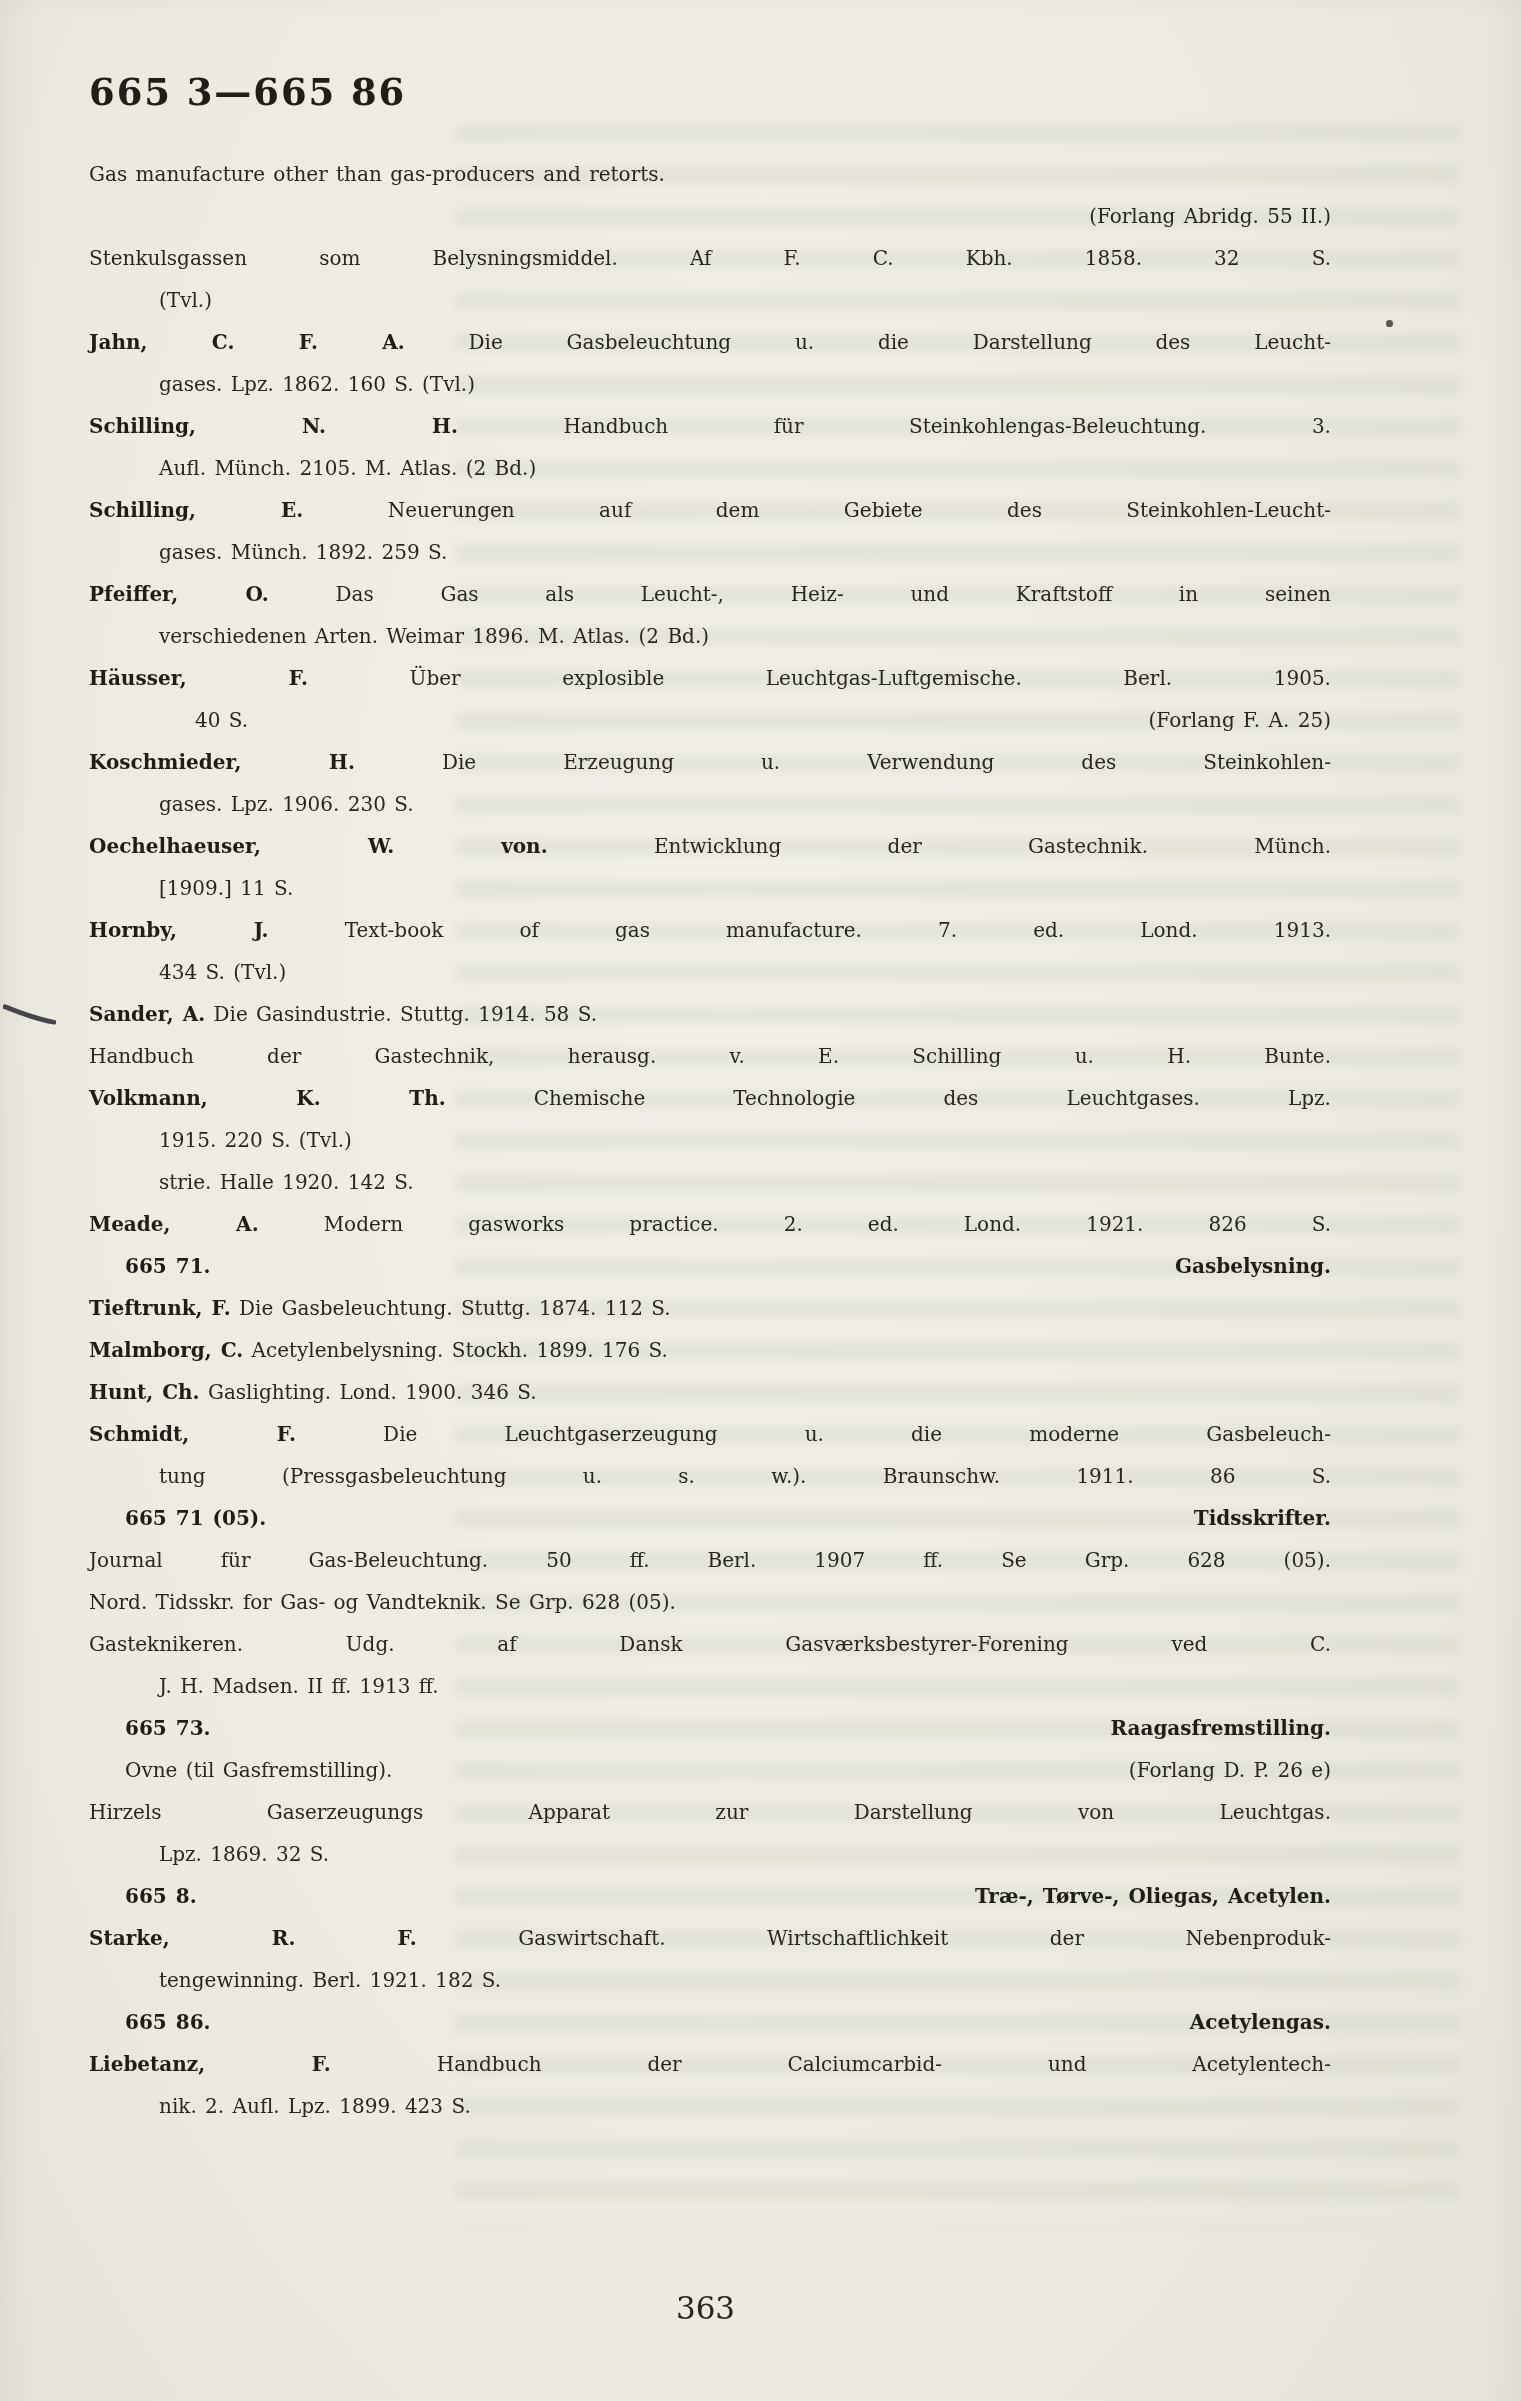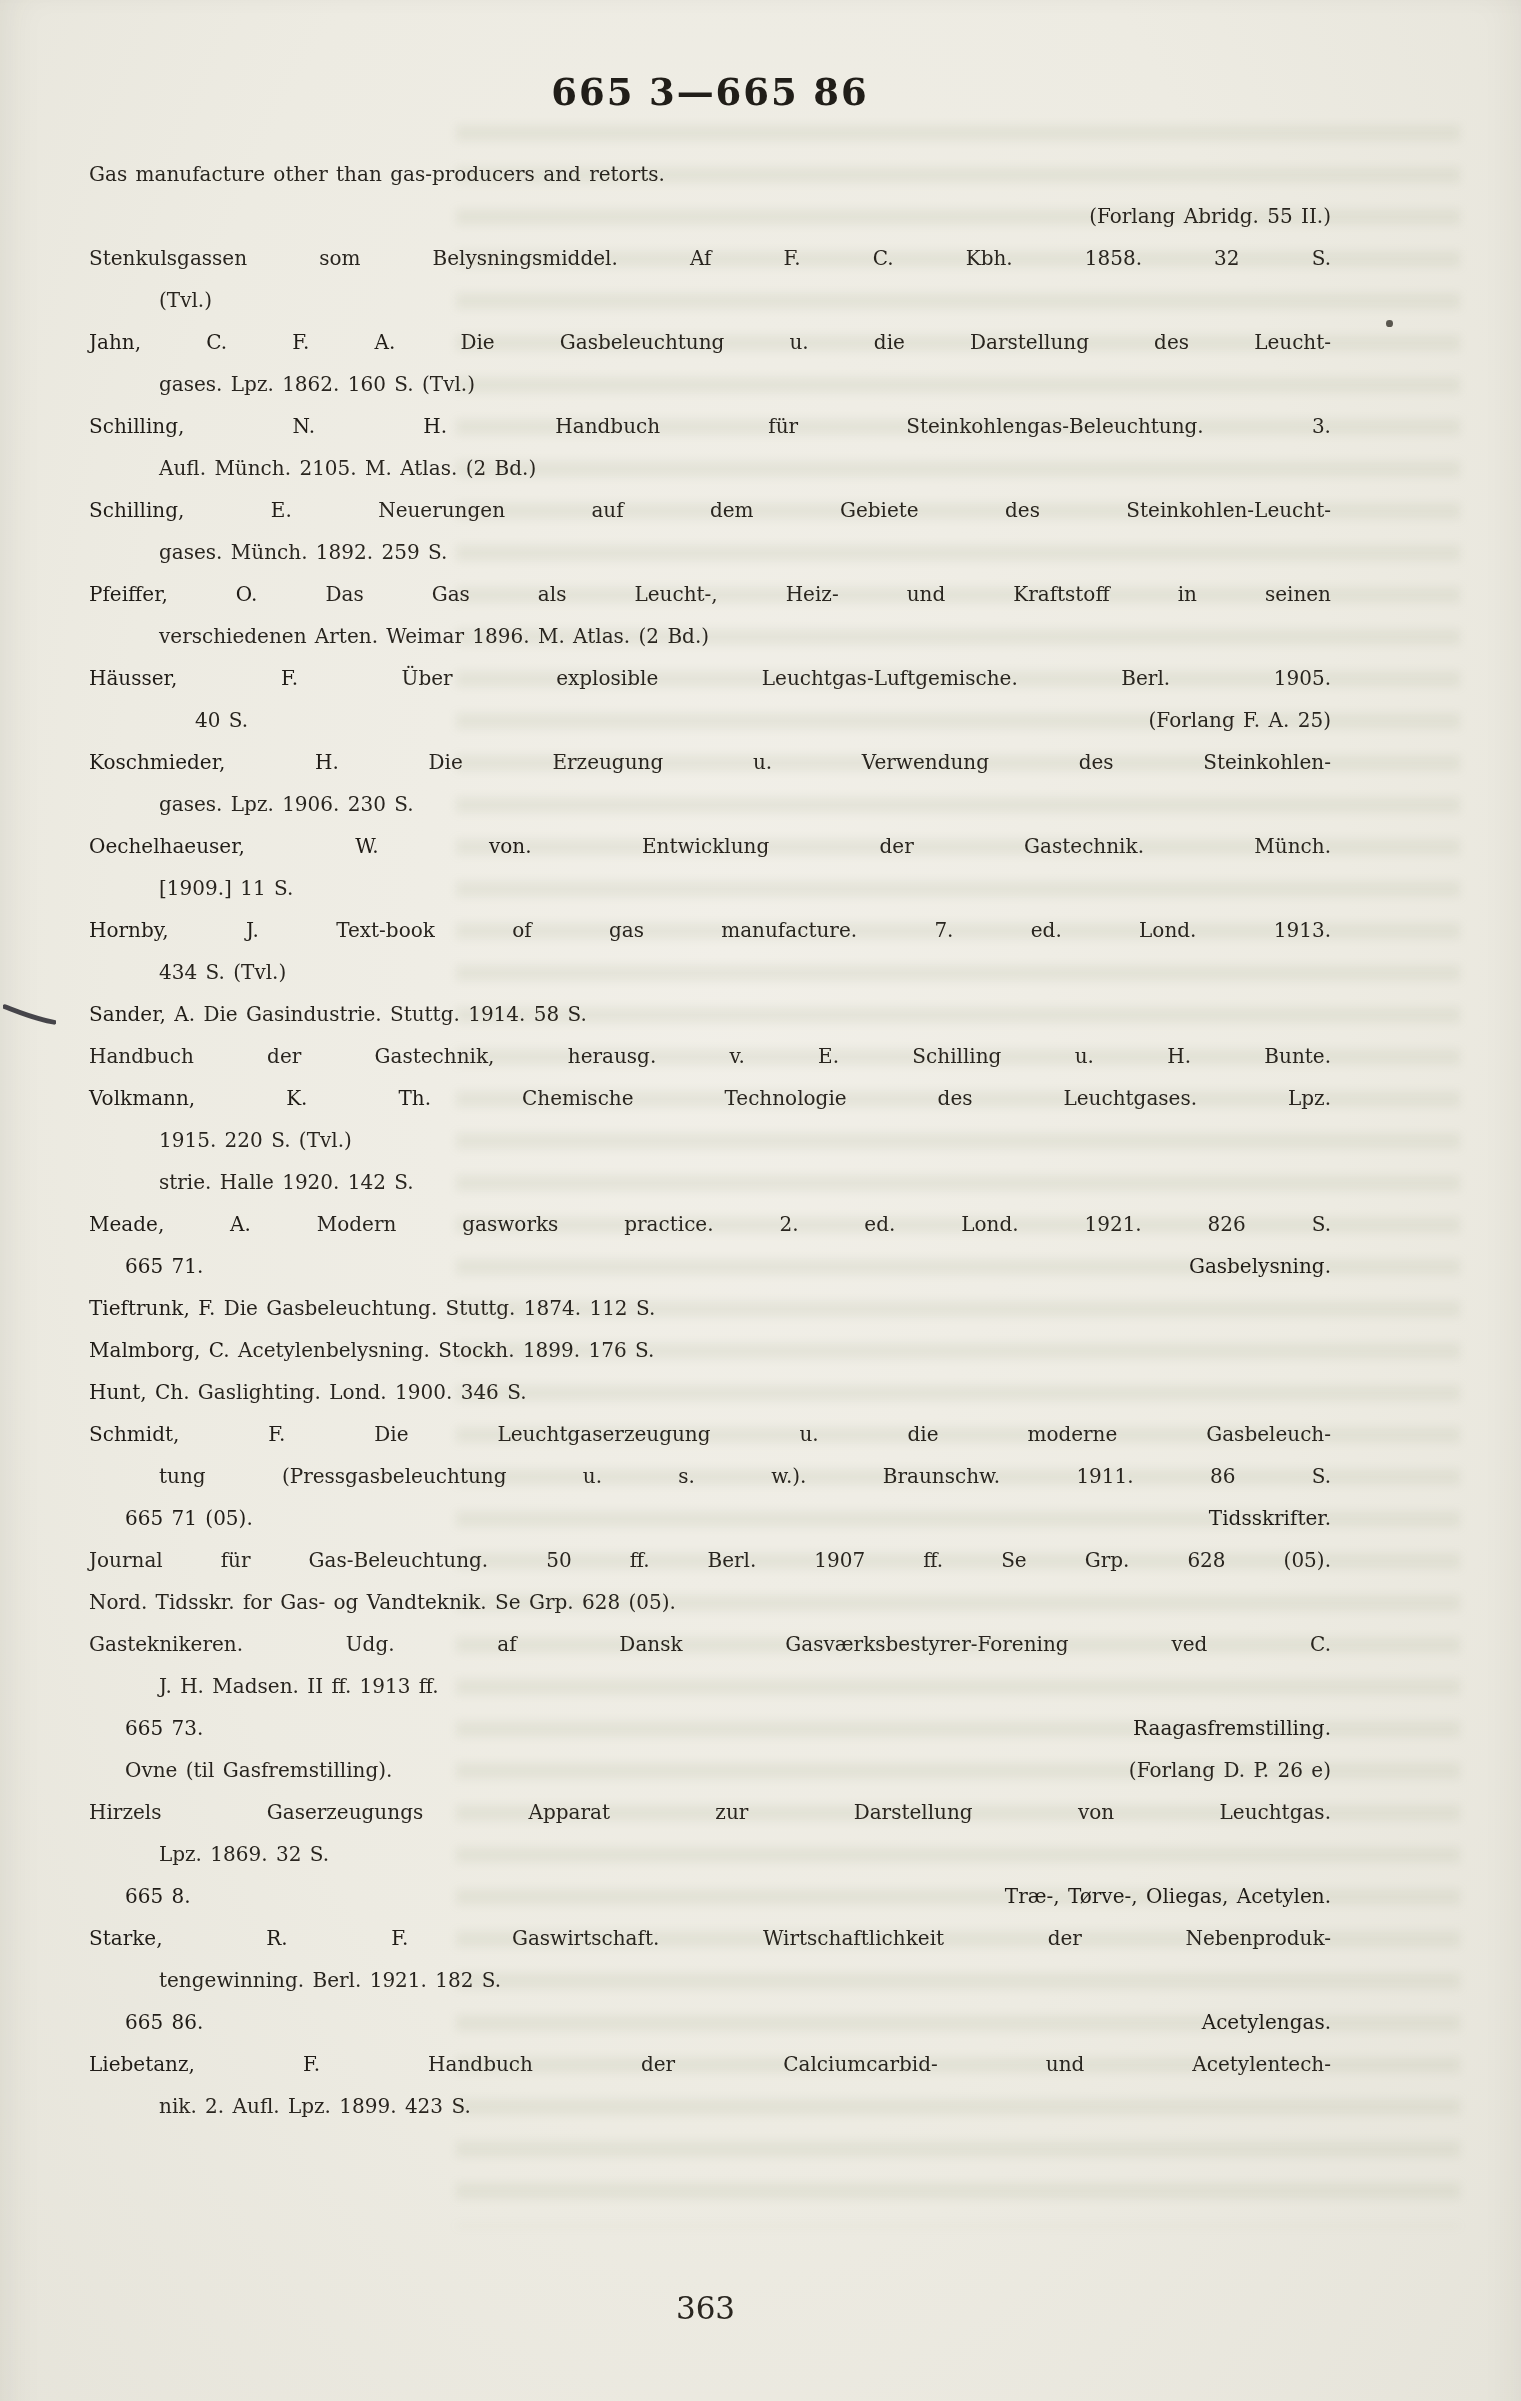--- a/index.html
+++ b/index.html
@@ -28,35 +28,35 @@
       rgba(146,156,118,0.11) 16.3px,
       rgba(146,156,118,0.0) 16.3px,
       rgba(146,156,118,0.0) 42px
     );
     filter: blur(4.3px);
     pointer-events: none;
   }
   .header {
     position: absolute;
     top: 70px; left: 89px; right: 191px;
-    text-align: center;
+    text-align: left;
     font-weight: 700;
     font-size: 37px;
     letter-spacing: 1.9px;
     color: #211e19;
   }
   .entries {
     position: absolute;
     top: 153px; left: 89px; right: 191px;
     font-size: 20px;
     color: #29251f;
     word-spacing: 0.10em;
   }
   .line { line-height: 42px; }
-  .b { font-weight: 400; color: #201c17; }
+  .b { font-weight: 700; color: #201c17; }
   .a-l { text-align: left; }
   .a-r { text-align: right; }
   .a-j { text-align: justify; text-align-last: justify; }
   .a-split { display: flex; justify-content: space-between; margin-left: 36px; }
   .ind { padding-left: 70px; }
   .pagenum {
     position: absolute;
     top: 2290px; left: 89px; right: 200px;
     text-align: center;
     font-size: 31px;

